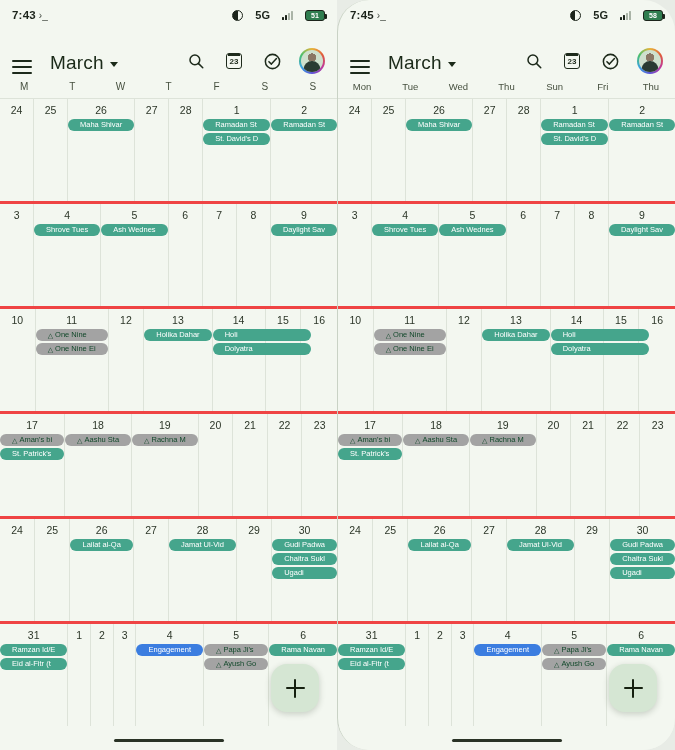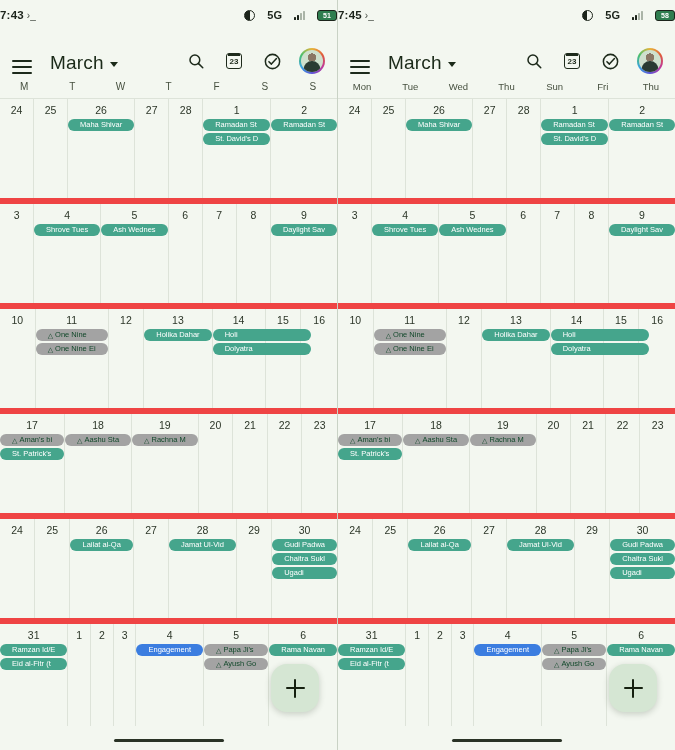--- a/index.html
+++ b/index.html
@@ -4,26 +4,26 @@
 <style>
   * { margin:0; padding:0; box-sizing:border-box; }
   html,body {
     width:675px; height:750px;
     background:#ffffff;
     font-family:"Liberation Sans", sans-serif;
     overflow:hidden;
   }
   .stage { width:675px; height:750px; display:flex; position:relative; background:#e8ece6;}
   .panel { width:337px; height:750px; background:#f3f7f0; position:relative; overflow:hidden; }
-  .panel.right { width:338px; border-left:1px solid #c9d2c5; }
+  .panel.right { width:338px; border-left:1px solid #c9d2c5;border-radius:32px; }
 
   
   .statusbar {
     height:30px; display:flex; align-items:center;
-    padding:0 0; font-size:11.5px; color:#1c241b; font-weight:600;
+    padding:0 12px; font-size:11.5px; color:#1c241b; font-weight:600;
   }
   .sb-time { display:flex; align-items:center; gap:3px; letter-spacing:.2px; }
   .sb-term { font-size:10px; font-weight:400; opacity:.85; }
   .sb-right { margin-left:auto; display:flex; align-items:center; gap:12px; }
   .ic-contrast {
     width:11px;height:11px;border-radius:50%;border:1.6px solid #1c241b;
     background:linear-gradient(90deg,#1c241b 50%, #f3f7f0 50%);
   }
   .sb-net { font-size:11px; font-weight:600; }
   .bars { display:flex; align-items:flex-end; gap:1px; height:10px; }
@@ -70,21 +70,21 @@
     width:17px;height:11px;border-radius:9px 9px 0 0;background:#2a3b33;
   }
 
   
   .weekdays { display:grid; grid-template-columns:repeat(7,1fr); height:24px; align-items:center; }
   .weekdays div { text-align:center; font-size:10px; color:#46503f; }
   .panel.right .weekdays div { font-size:9.5px; }
 
   
   .grid { border-top:1px solid #dde3d9; }
-  .week { display:grid; grid-template-columns:repeat(7,1fr); height:105px; border-bottom:6px solid #ef4444; position:relative; }
+  .week { display:grid; grid-template-columns:repeat(7,1fr); height:105px; border-bottom:3px solid #ef4444; position:relative; }
   .week:last-child { border-bottom:none; height:107px; }
   .day { border-right:1px solid #dde3d9; position:relative; padding-top:4px; }
   .day:last-child { border-right:none; }
   .daynum { text-align:center; font-size:10.5px; color:#2c3628; line-height:14px; }
   .events { margin-top:2px; display:flex; flex-direction:column; gap:2px; }
   .chip {
     height:12px; line-height:12px; font-size:7.5px;
     border-radius:6px; padding:0 12px; white-space:nowrap; overflow:hidden;
     color:#ffffff; background:#45a58c; cursor:pointer;
     display:flex; align-items:center; gap:2px;

